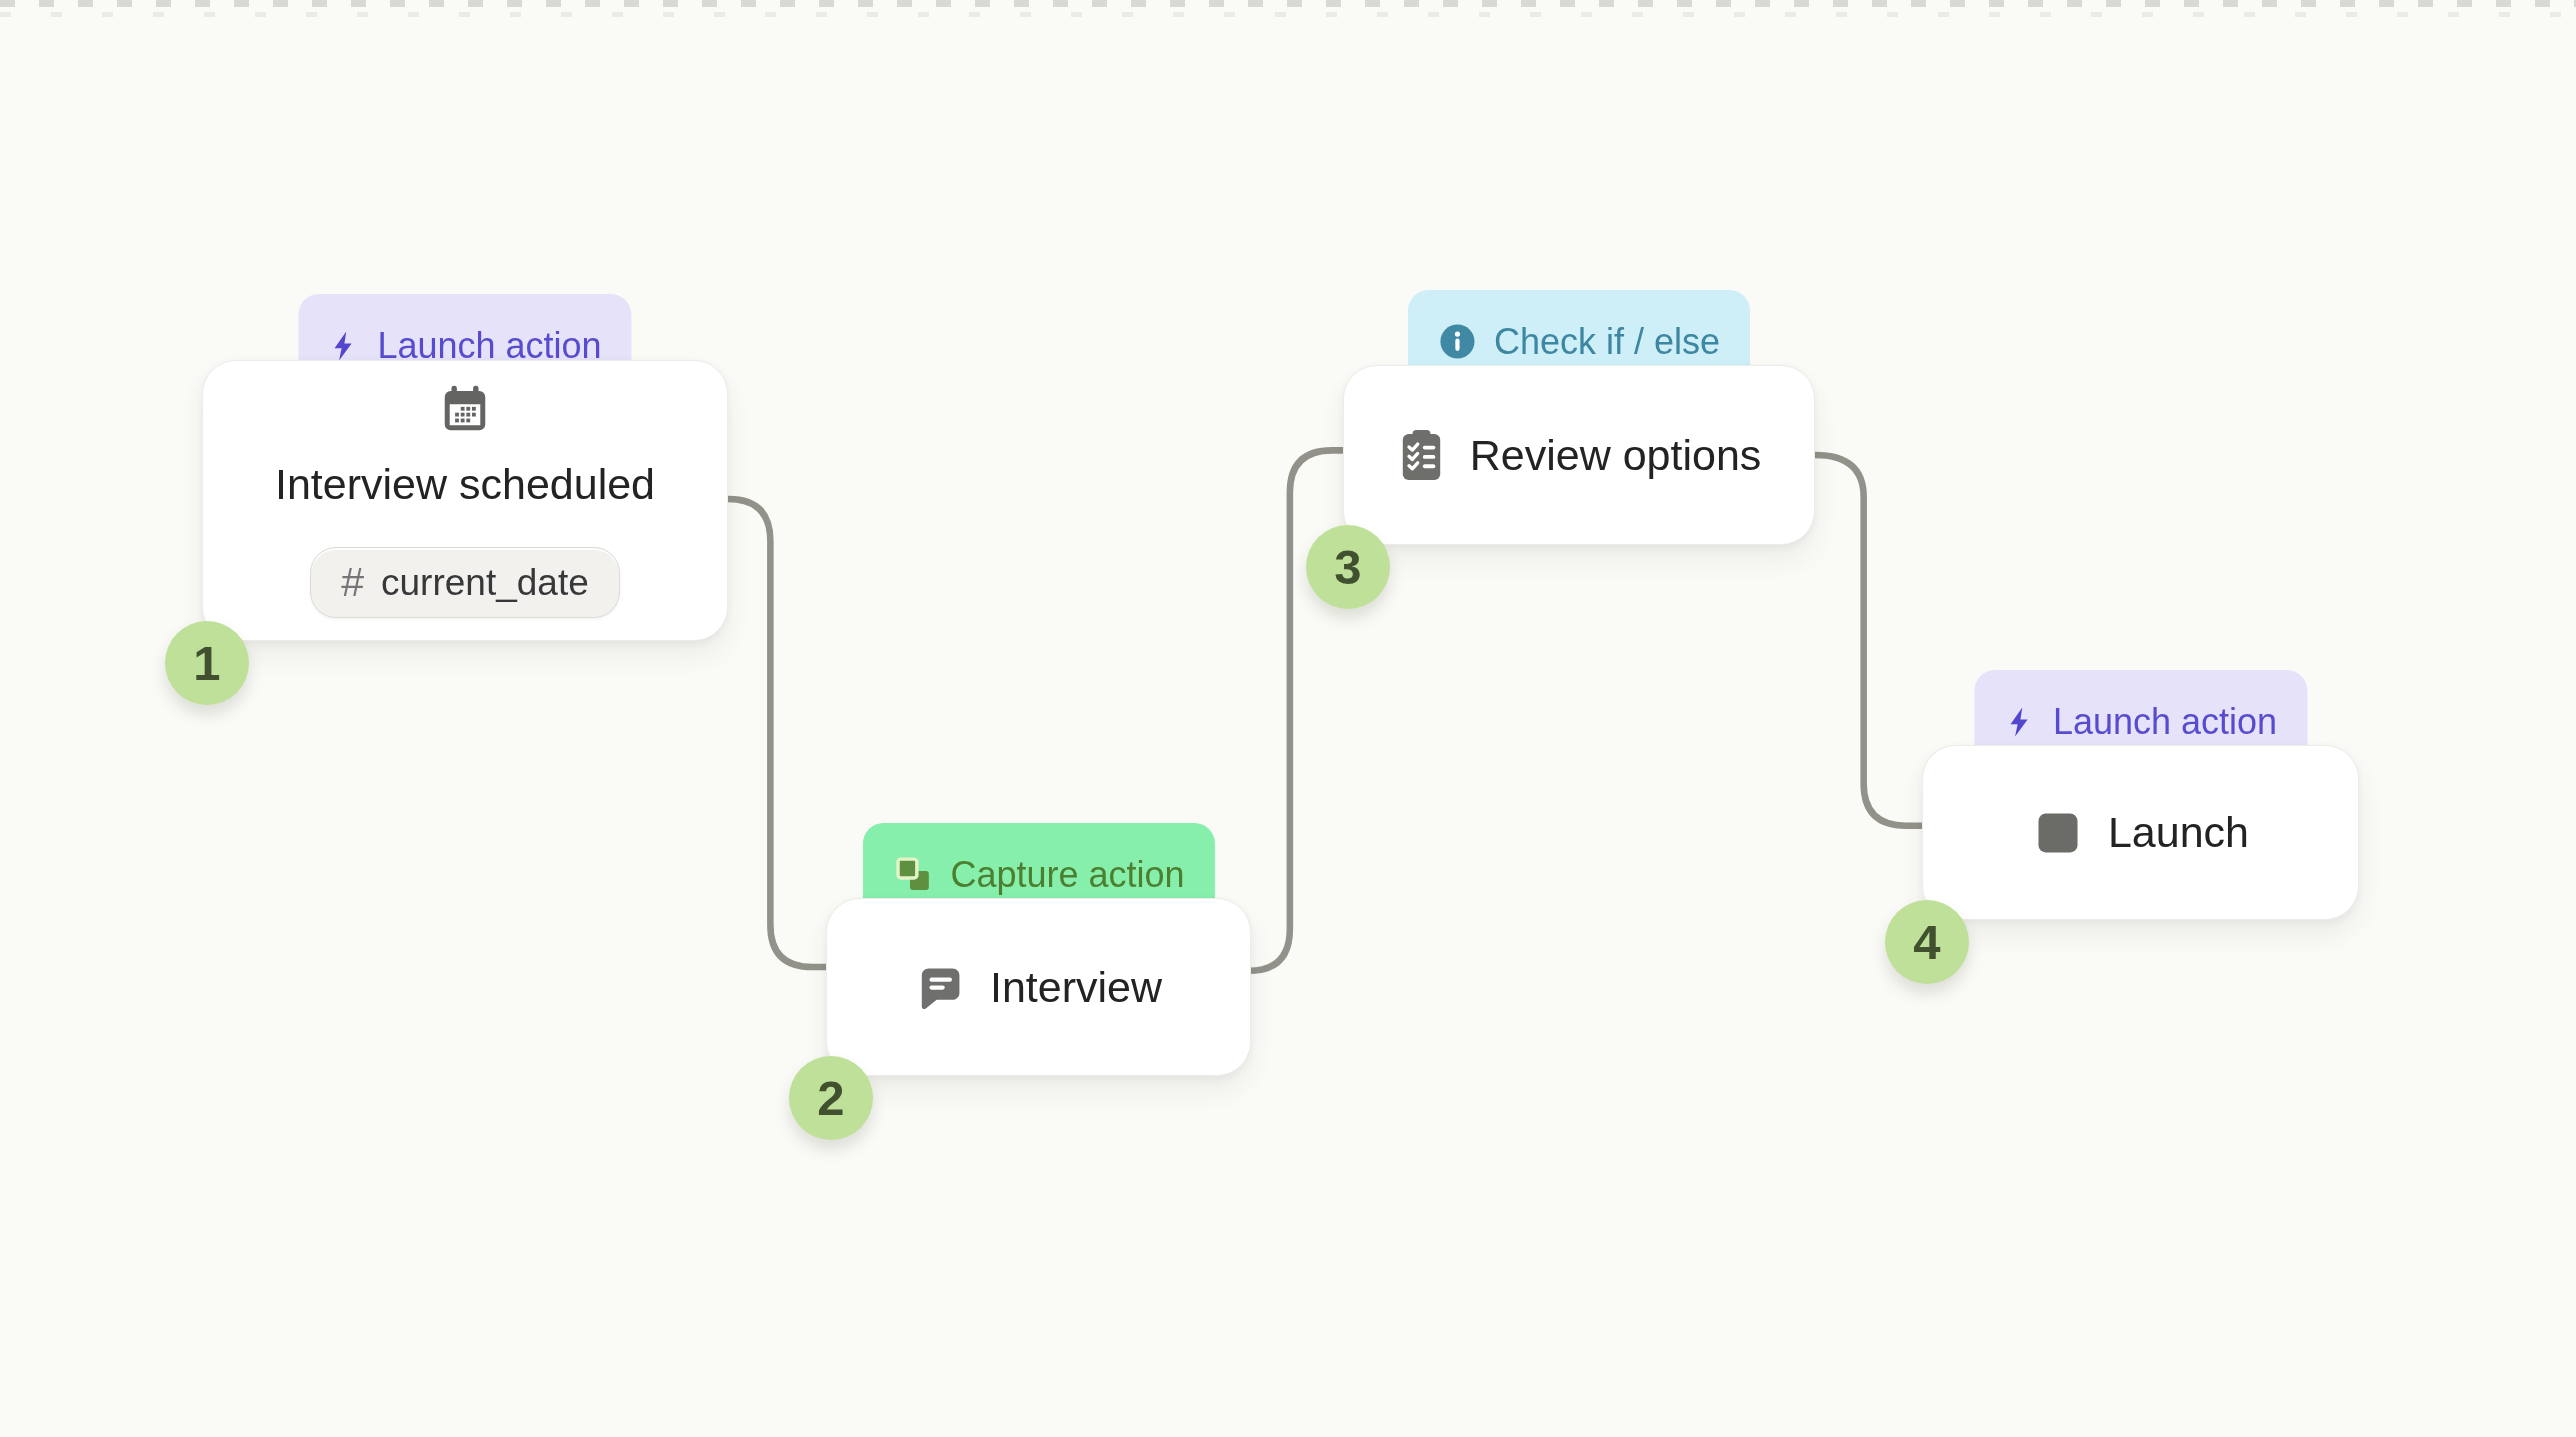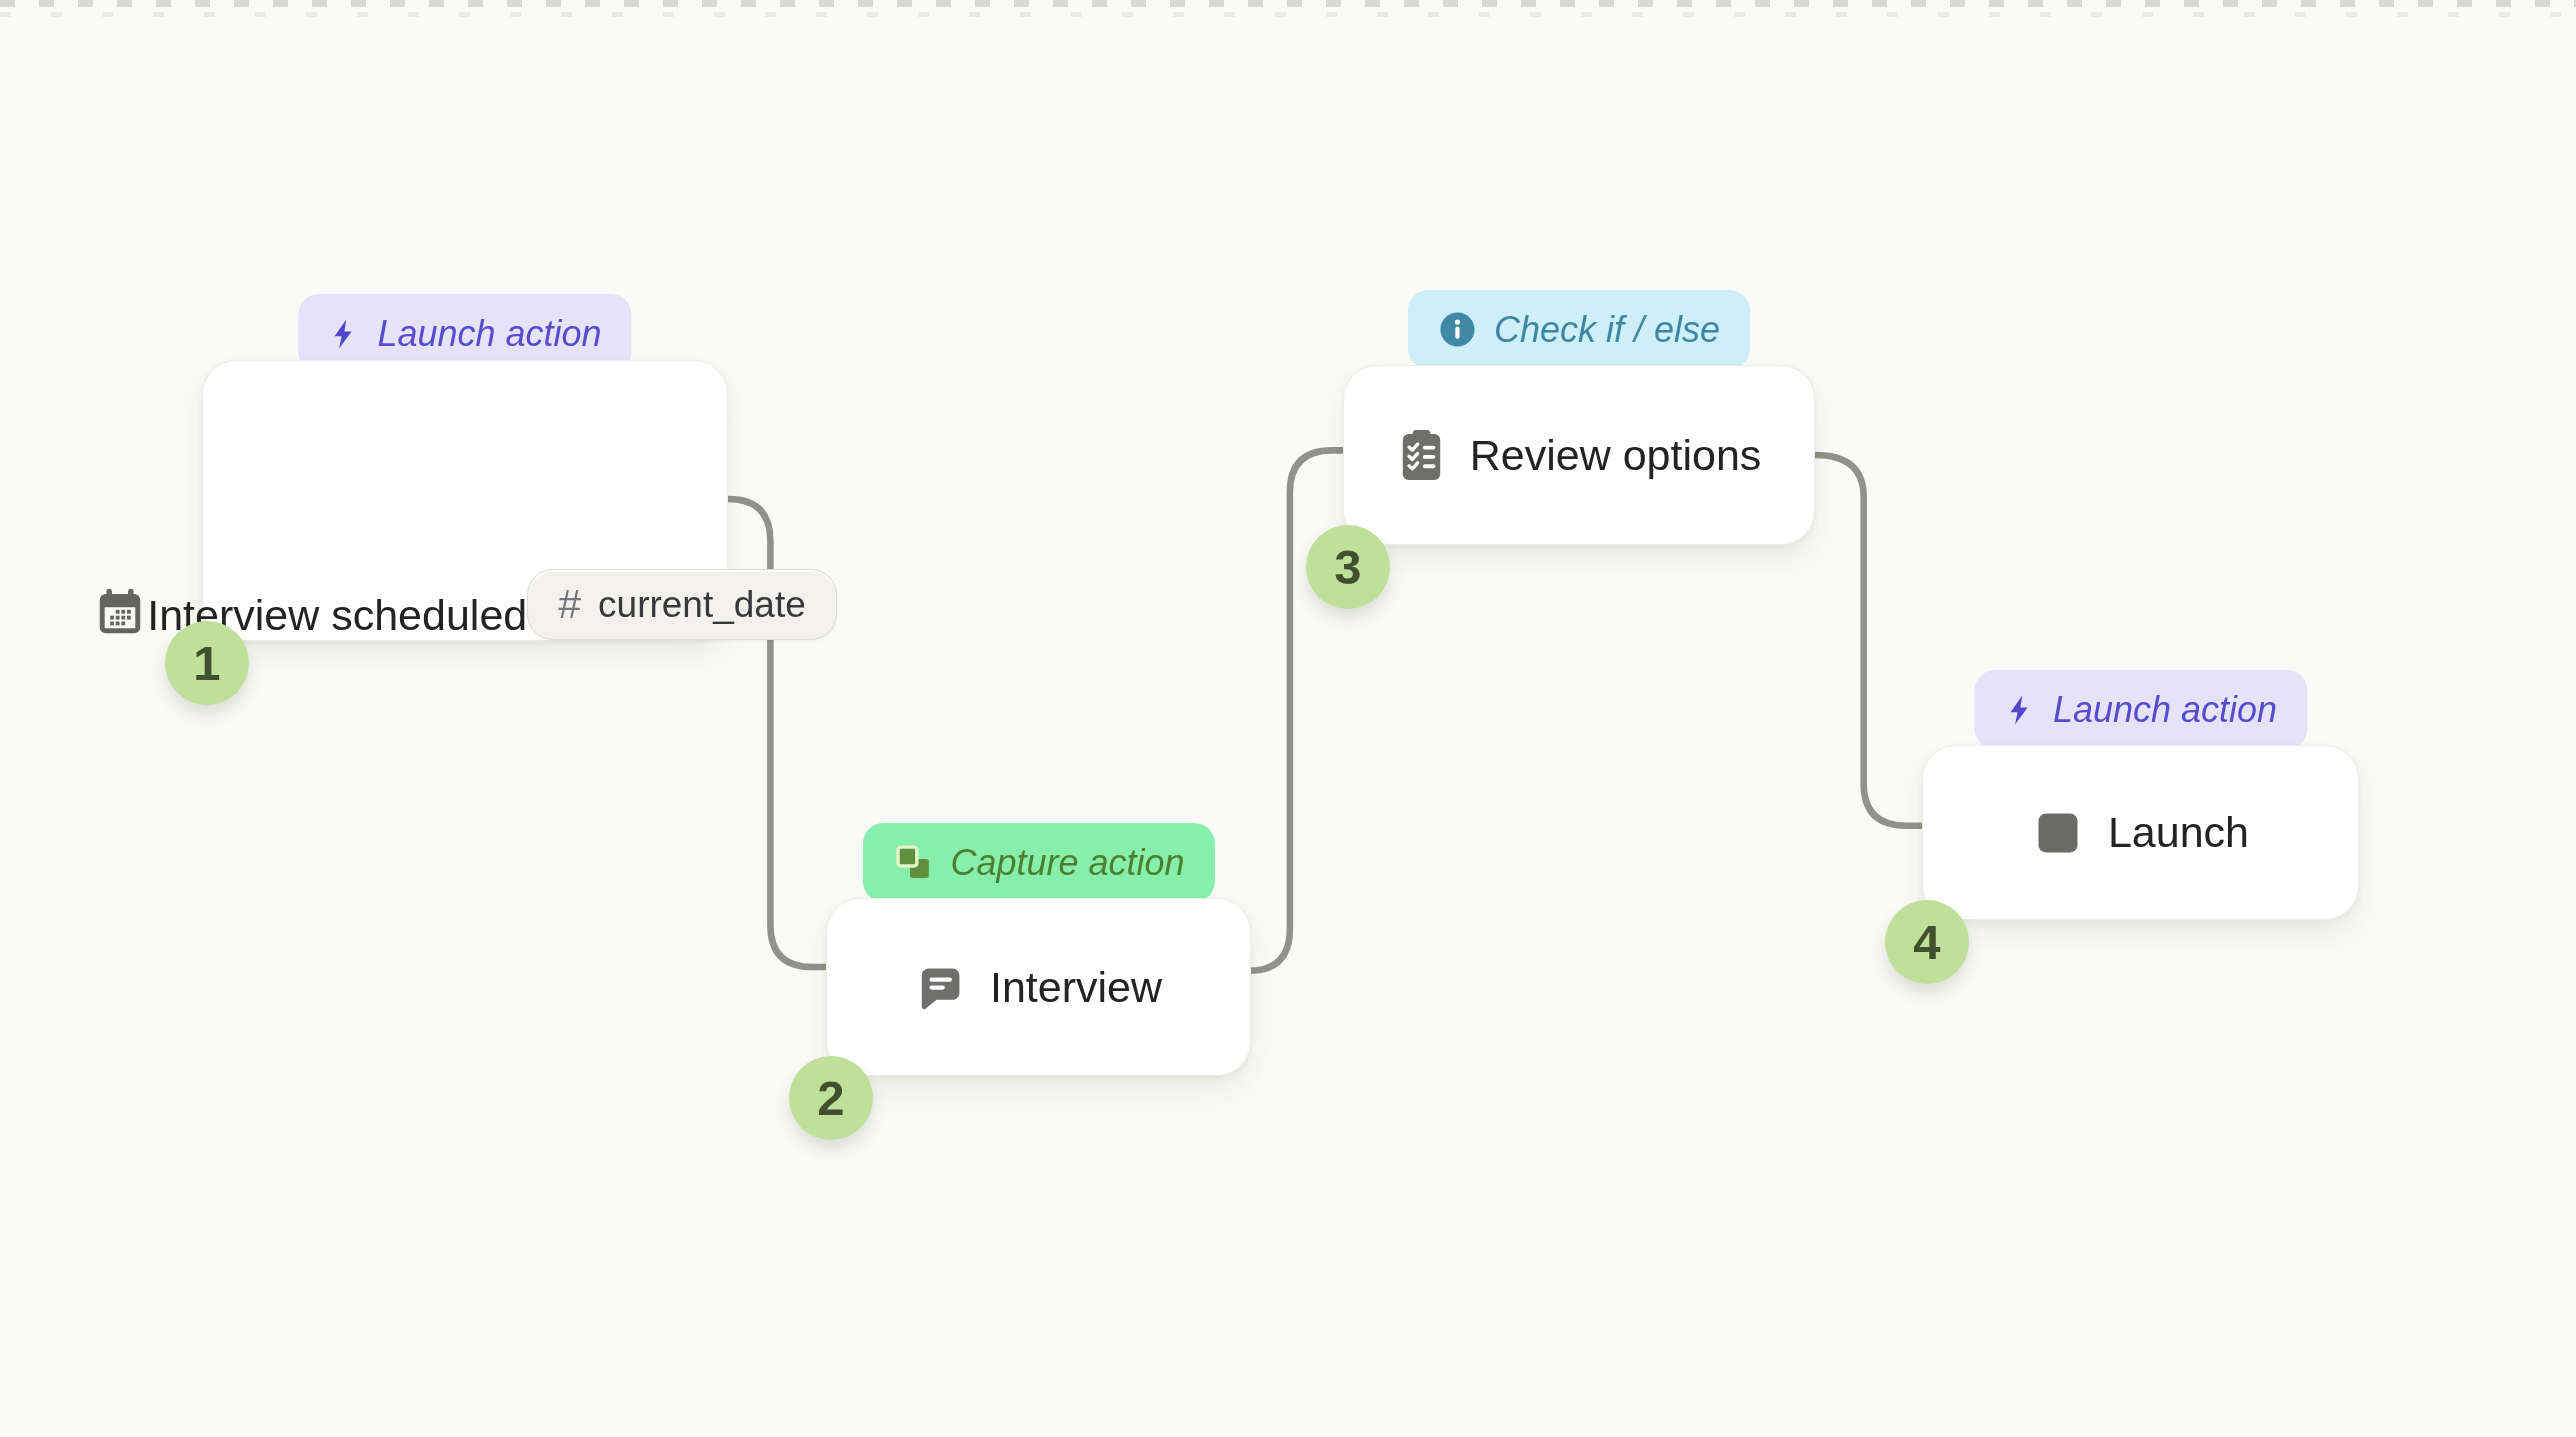--- a/index.html
+++ b/index.html
@@ -13,35 +13,34 @@
     background:repeating-linear-gradient(90deg,#9a9a94 0 15px,transparent 15px 39px);}
   .top-artifact2{position:absolute;left:0;top:12px;width:100%;height:4.7px;opacity:.16;
     background:repeating-linear-gradient(90deg,#9a9a94 0 11.2px,transparent 11.2px 51px);}
 
   svg.wires{position:absolute;left:0;top:0;z-index:0;}
 
   .node{position:absolute;z-index:1;}
   .badge{
     position:absolute;left:50%;top:-66px;transform:translateX(-50%);
     height:79px;border-radius:20.6px;display:inline-flex;align-items:center;
-    gap:17px;padding:0 30px;font-size:36px;font-weight:500;white-space:nowrap;
+    gap:17px;padding:12px 30px;font-size:36px;font-weight:500;white-space:nowrap;
     z-index:0;
-    font-style:italic;
   }
   .badge-launch{background:#E5E2F9;color:#574CD0;}
   .badge-capture{background:#86efac;color:#4C8030;}
   .badge-condition{background:#CEEEF8;color:#3D87A2;justify-content:flex-end;}
 
   .card{
     position:absolute;inset:0;background:#FFFFFF;
     border:1.9px solid #ECECE8;border-radius:34px;
     box-shadow:0 15px 26px rgba(50,50,45,.07),0 2.8px 7.5px rgba(50,50,45,.05);
     display:flex;align-items:center;justify-content:center;z-index:1;
   }
-  .card-col{flex-direction:row;gap:0;align-items:flex-end;}
+  .card-col{flex-direction:column;gap:14px;}
   .card-row{flex-direction:row;gap:24px;margin-top:9px;}
   .title{font-size:43px;font-weight:500;color:#232323;white-space:nowrap;}
   .card-col .title{margin-top:9.4px;}
 
   .tag-pill{
     margin-top:24px;display:flex;align-items:center;gap:17px;height:69px;
     padding:0 30px;background:#F2F1EE;border:1.9px solid #DCDBD6;border-radius:26px;
     font-size:37px;color:#38383A;white-space:nowrap;
     box-shadow:inset 0 1.9px 0 rgba(255,255,255,.9),0 1.9px 2.8px rgba(0,0,0,.04);
   }

